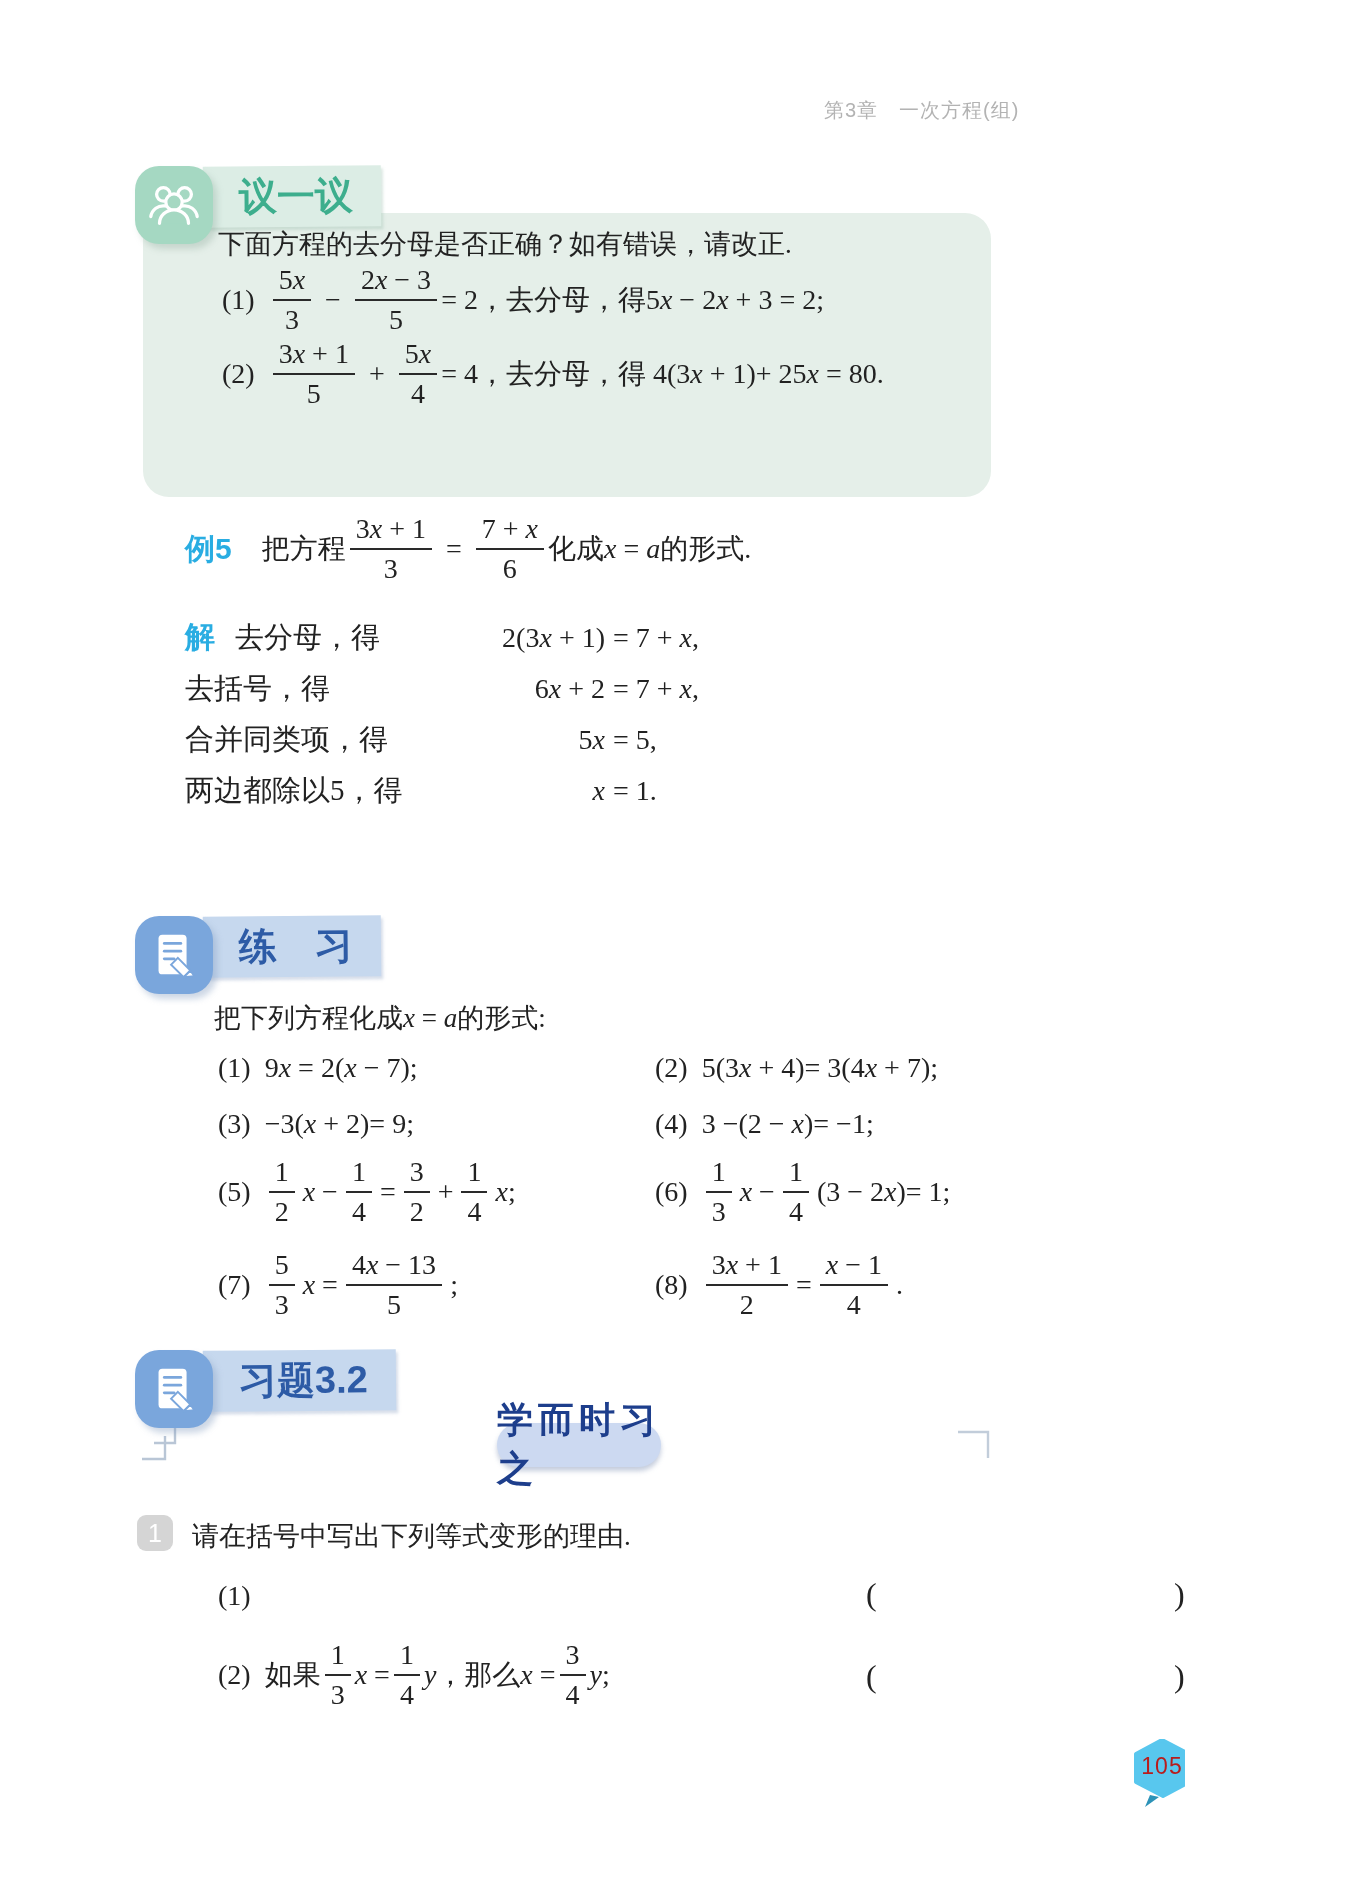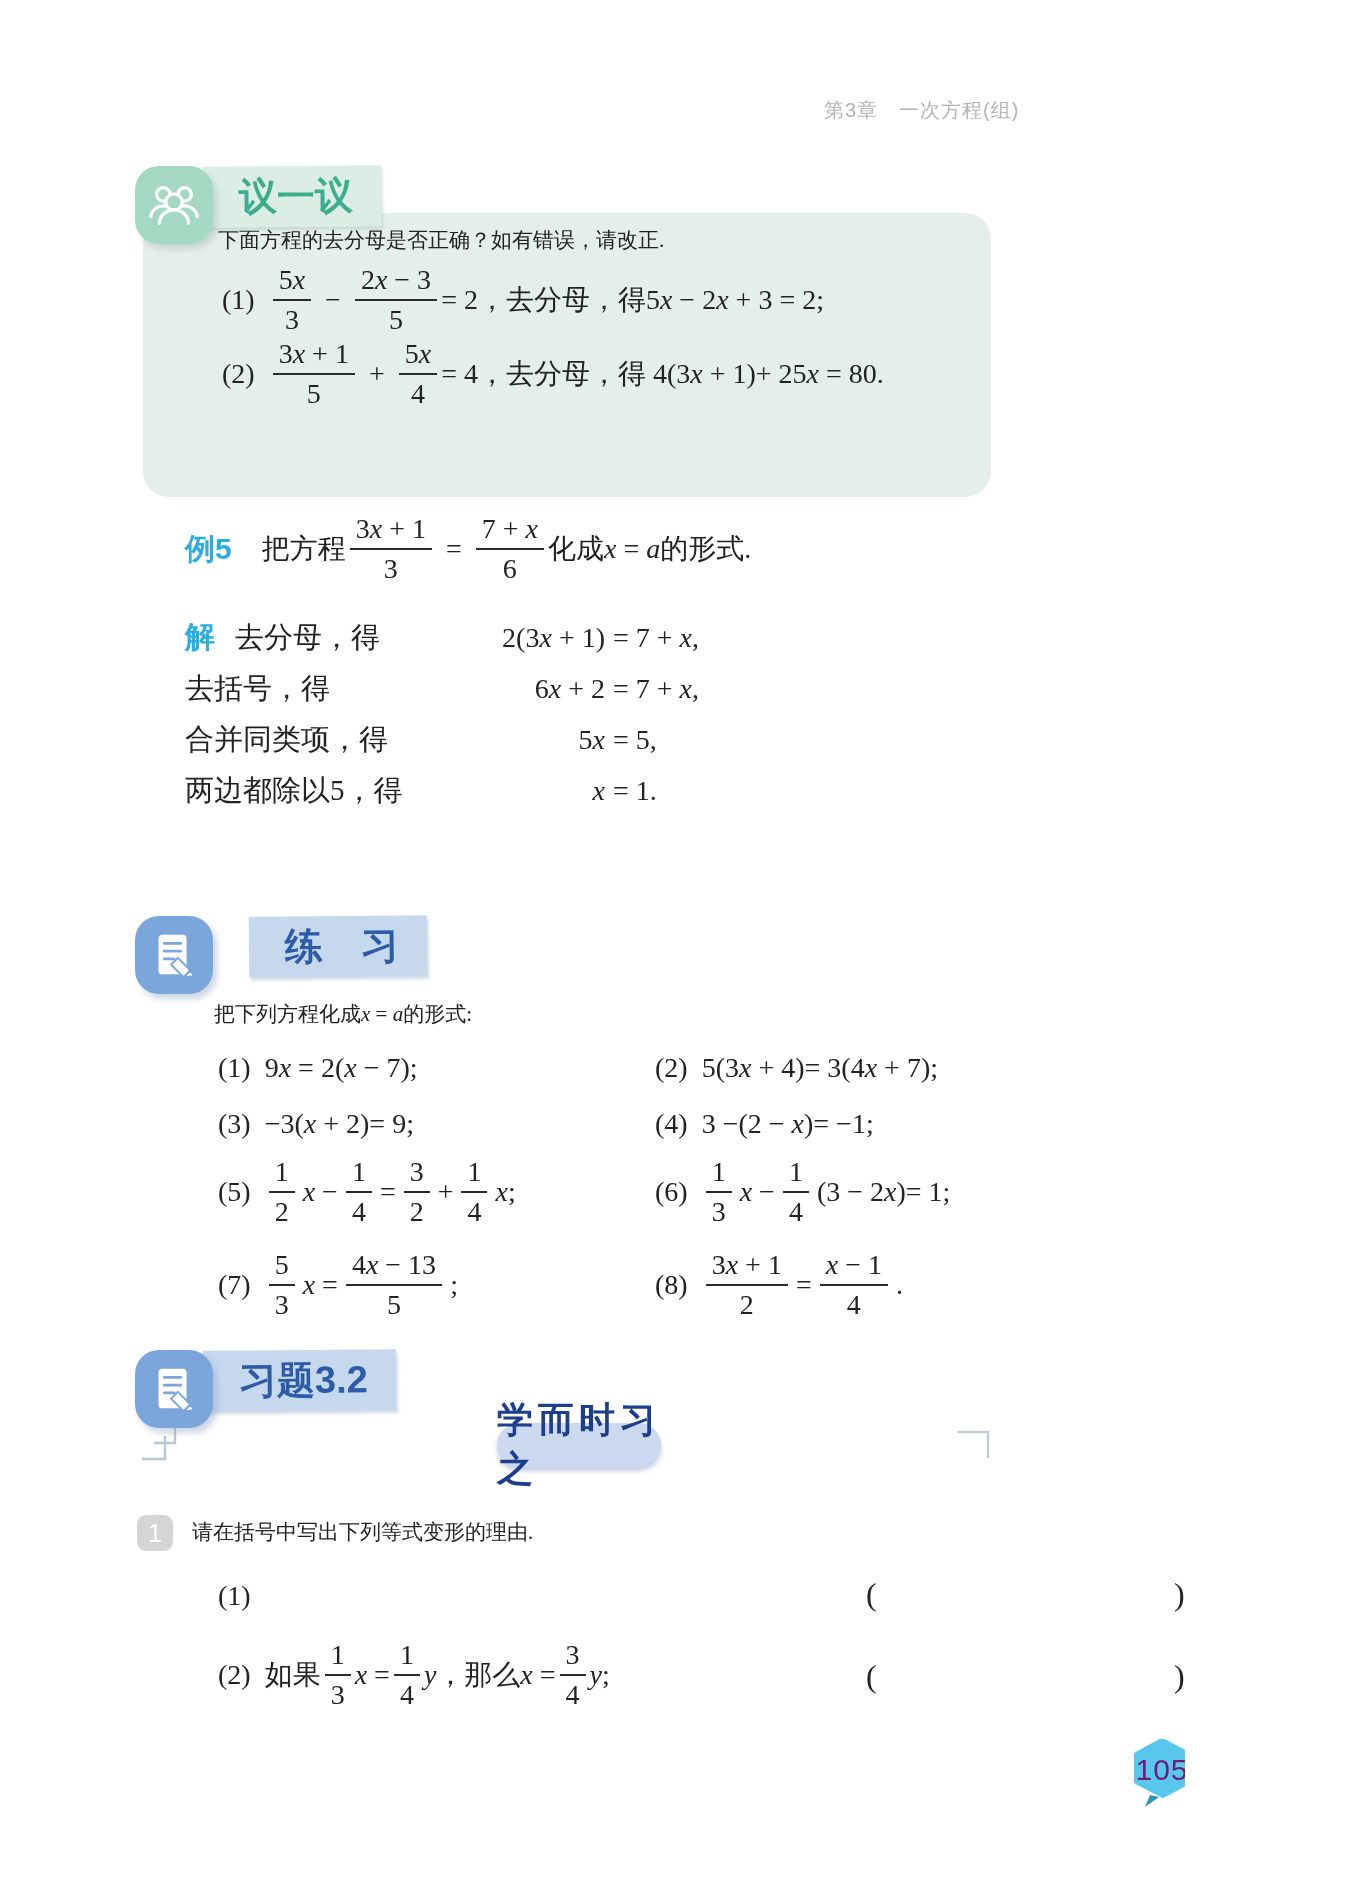--- a/index.html
+++ b/index.html
@@ -27,21 +27,21 @@
     font-family:"Liberation Sans", sans-serif; font-weight:bold; font-size:38px;
     transform:rotate(-0.5deg); white-space:nowrap;
   }
   .sec-label.green { background:#dcede5; color:#3dae8d; box-shadow:2px 3px 3px rgba(150,185,168,.35); }
   .sec-label.blue  { background:#c6d8ee; color:#2d5ba6; box-shadow:2px 3px 3px rgba(140,160,195,.35); }
 
   .discuss-box {
     position:absolute; left:143px; top:213px; width:848px; height:284px;
     background:#e5efe9; border-radius:26px;
   }
-  .body-text { position:absolute; font-size:21px; white-space:nowrap; }
+  .body-text { position:absolute; font-size:27px; white-space:nowrap; }
   .eq-row { position:absolute; display:flex; align-items:center; font-size:28px; white-space:nowrap; }
   .eq-row .lbl { margin-right:14px; }
   .eq-row .op { margin:0 10px; }
 
   .frac { display:inline-block; text-align:center; line-height:1.15; margin:0 4px; }
   .frac .num { display:block; padding:0 6px 3px; border-bottom:2px solid #2a2a2a; }
   .frac .den { display:block; padding-top:3px; }
 
   i { font-style:italic; }
 
@@ -74,21 +74,21 @@
     position:absolute; left:137px; top:1515px; width:36px; height:36px;
     background:#d5d5d5; border-radius:9px; color:#ffffff;
     font-family:"Liberation Sans", sans-serif; font-size:25px;
     display:flex; align-items:center; justify-content:center;
   }
   .paren { position:absolute; font-size:32px; color:#222; }
 
   .page-badge { position:absolute; left:1133px; top:1739px; width:62px; height:74px; }
   .page-badge .num {
     position:absolute; left:0; top:14px; width:58px; text-align:center;
-    color:#701a75; font-family:"Liberation Sans", sans-serif; font-size:30px; letter-spacing:1px;
+    color:#b91c1c; font-family:"Liberation Sans", sans-serif; font-size:23px; letter-spacing:1px;
   }
 </style>
 </head>
 <body>
 
 <div class="page">
 
   <div class="chapter-header">第3章　一次方程(组)</div>
 
   <div class="sec-head" style="left:135px; top:166px;">
@@ -179,21 +179,21 @@
     </div>
     <div class="sol-row">
       <span class="sol-desc">
           <span>两边都除以5，得</span>
         </span>
       <span class="sol-lhs"><i>x</i></span>
       <span class="sol-rhs">= 1.</span>
     </div>
   </div>
 
-  <div class="sec-head" style="left:135px; top:916px;gap:46px;">
+  <div class="sec-head" style="left:135px; top:916px;">
     <div class="sec-icon blue">
       <svg width="58" height="58" viewBox="0 0 60 60">
         <rect x="14" y="9" width="29" height="41" rx="4" fill="#ffffff"></rect>
         <g stroke="#7aa6dc" stroke-width="3" stroke-linecap="round">
           <line x1="20" y1="18" x2="37" y2="18"></line>
           <line x1="20" y1="26" x2="37" y2="26"></line>
           <line x1="20" y1="34" x2="30" y2="34"></line>
         </g>
         <path d="M34,33 L47,46 L40,53 L27,40 Z" fill="#ffffff" stroke="#7aa6dc" stroke-width="2"></path>
         <path d="M47,46 L51,52 L40,53 Z" fill="#ffffff" stroke="#7aa6dc" stroke-width="2" stroke-linejoin="round"></path>

